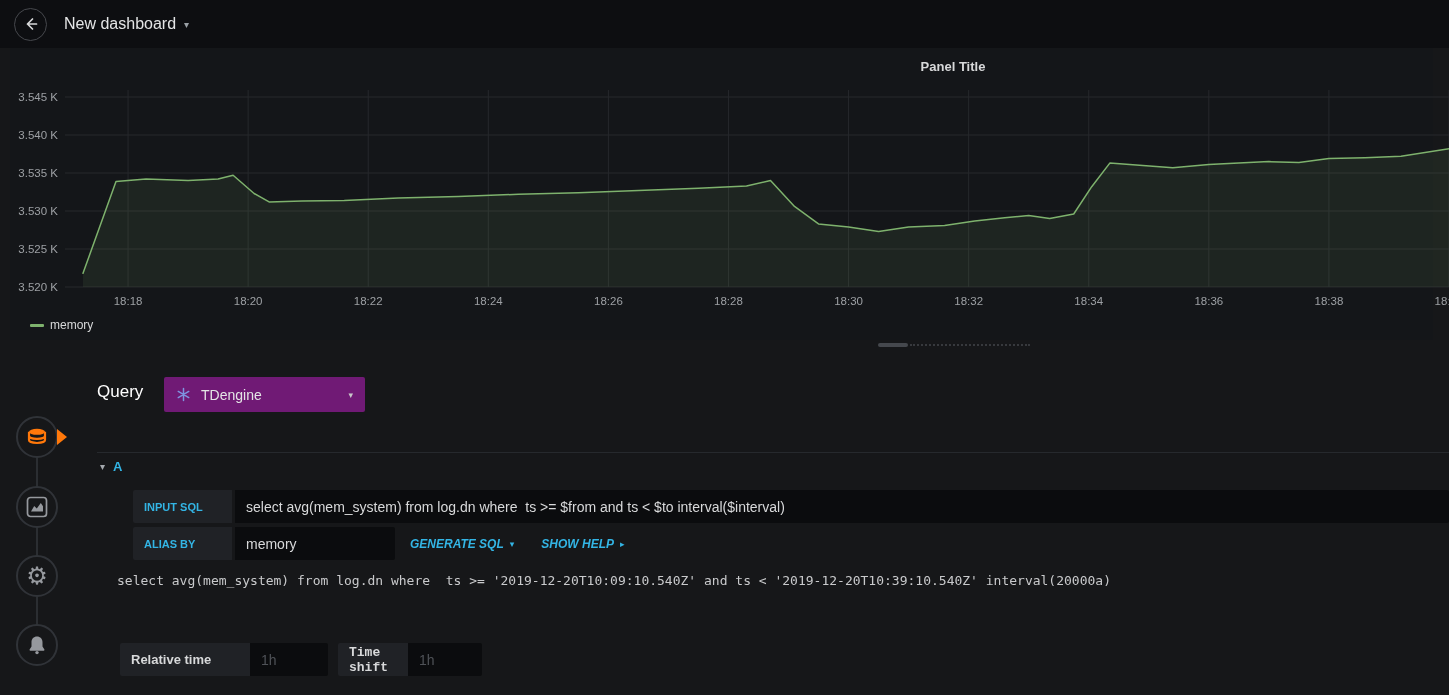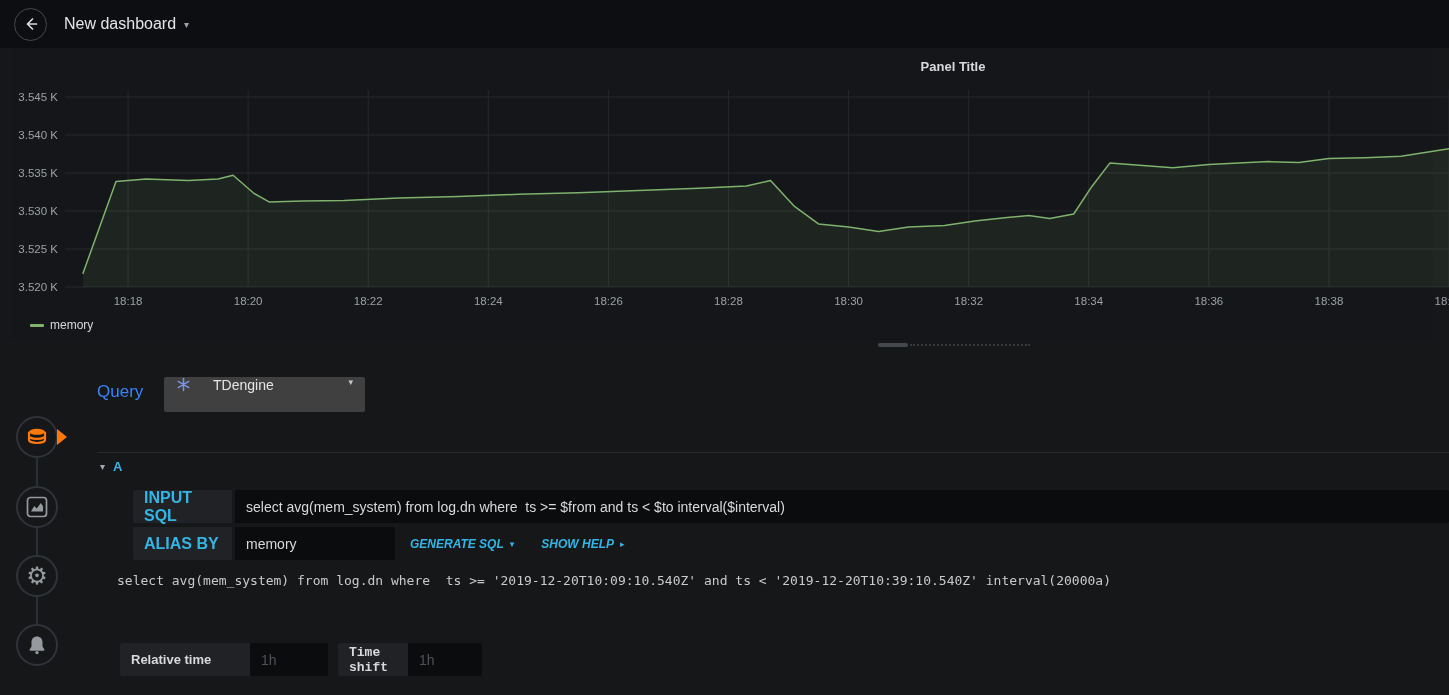--- a/index.html
+++ b/index.html
@@ -30,31 +30,31 @@
   .tabs-line { position:absolute; left:36px; top:437px; width:2px; height:208px; background:#2b2e32; }
   .tab-circle { position:absolute; left:16px; width:42px; height:42px; border-radius:50%; border:2px solid #303338; background:#161719; display:flex; align-items:center; justify-content:center; cursor:pointer; }
   .tab-queries { top:416px; }
   .tab-viz     { top:486px; }
   .tab-general { top:555px; }
   .tab-alert   { top:624px; }
   .tab-arrow { position:absolute; left:57px; top:429px; width:0; height:0; border-top:8px solid transparent; border-bottom:8px solid transparent; border-left:10px solid var(--accent-orange); }
   .gear-glyph { font-family:"DejaVu Sans", sans-serif; font-size:24px; color:#96999e; line-height:1; }
 
   
-  .query-label { position:absolute; left:97px; top:382px; font-size:17px; font-weight:500; color:#3b82f6; }
-  .ds-picker { position:absolute; left:164px; top:377px; width:201px; height:35px; background:#404040; border-radius:2px; display:flex; padding:0 12px; gap:22px; cursor:pointer; }
+  .query-label { position:absolute; left:97px; top:382px; font-size:17px; font-weight:500; color:#ffffff; }
+  .ds-picker { position:absolute; left:164px; top:377px; width:201px; height:35px; background:#701a75; border-radius:2px; display:flex; align-items:center; padding:0 12px; gap:10px; cursor:pointer; }
   .ds-name { font-size:14px; color:#e4e5e6; flex:1; }
   .ds-caret { font-size:9px; color:#c7c8ca; }
 
   .row-divider { position:absolute; left:97px; right:0; top:452px; height:1px; background:#26292d; }
   .query-letter { position:absolute; left:100px; top:459px; display:flex; align-items:center; gap:8px; cursor:pointer; }
   .collapse-caret { font-size:10px; color:#a5a9ae; }
   .letter { font-size:13px; font-weight:bold; color:var(--link-blue); }
 
-  .form-label { background:#202226; color:#d8d9da; font-size:16px; font-weight:bold; display:flex; align-items:center; padding:0 11px; border-radius:2px 0 0 2px; }
+  .form-label { background:#202226; color:#d8d9da; font-size:11px; font-weight:bold; display:flex; align-items:center; padding:0 11px; border-radius:2px 0 0 2px; }
   .form-label.blue { color:var(--link-blue); }
   .form-input { background:#0b0c0e; border:none; color:#d8d9da; font-size:14px; padding:0 11px; font-family:inherit; outline:none; border-radius:0 2px 2px 0; }
   .form-input::placeholder { color:#4f5257; }
 
   .row-inputsql { position:absolute; left:133px; top:490px; right:0; height:33px; display:flex; gap:3px; }
   .row-inputsql .form-label { width:99px; flex:0 0 auto; }
   .row-inputsql .form-input { flex:1; }
 
   .row-alias { position:absolute; left:133px; top:527px; height:33px; display:flex; gap:3px; }
   .row-alias .form-label { width:99px; flex:0 0 auto;text-align:center; }

